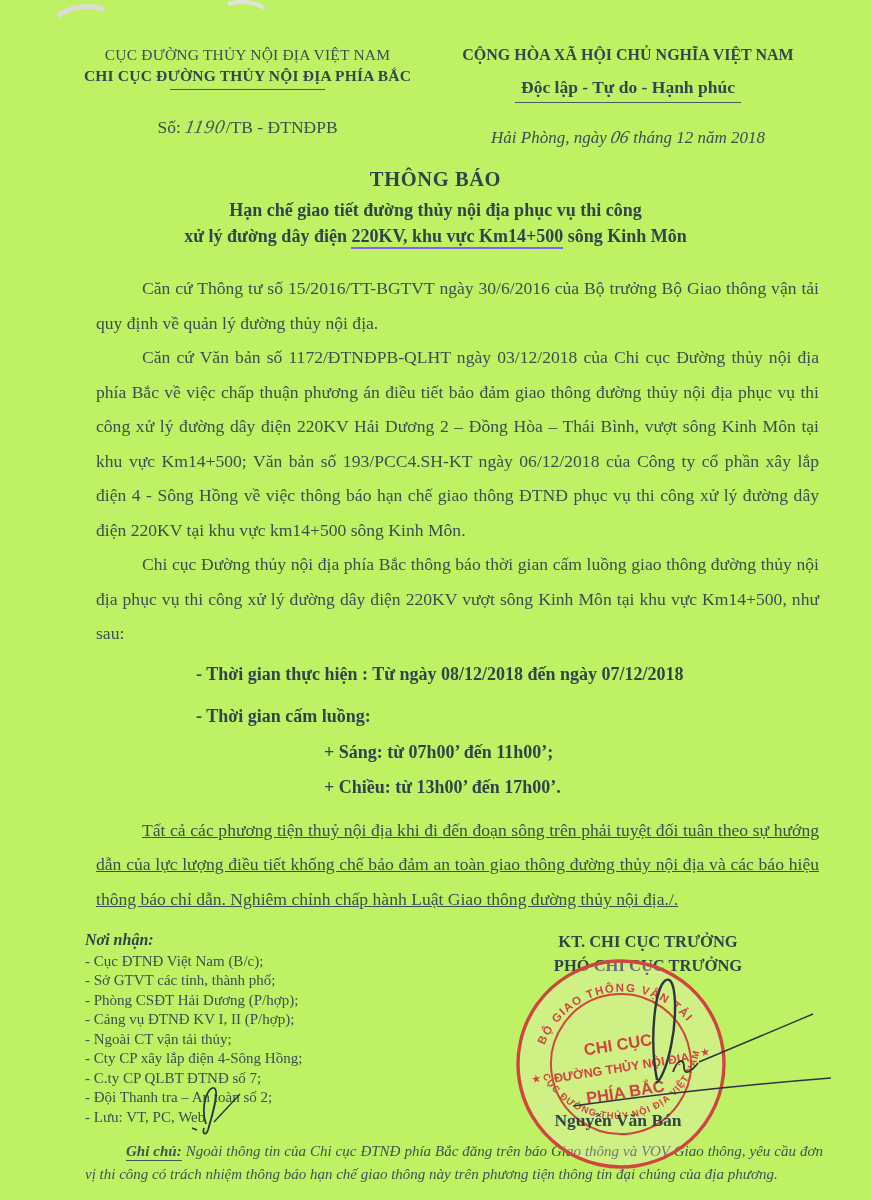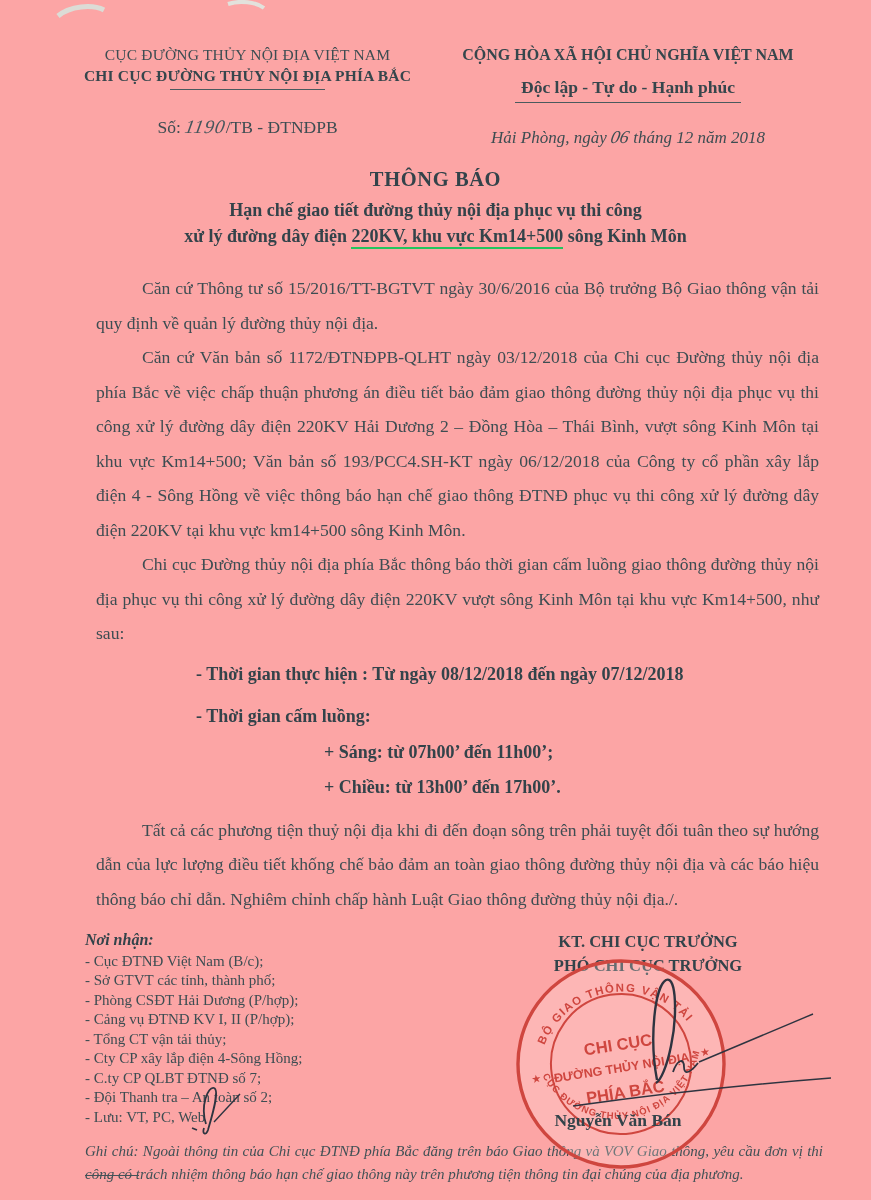--- a/index.html
+++ b/index.html
@@ -1,19 +1,19 @@
 <!DOCTYPE html>
 <html><head>
 <meta charset="utf-8">
 <style>
   html,body{margin:0;padding:0;}
   .page{
     position:relative;
     width:871px;height:1200px;
-    background:#fca5a5;
+    background:#bef264;
     overflow:hidden;
     font-family:"Liberation Serif","DejaVu Serif",serif;
     color:#3d4d52;
   }
   .scan-marks{position:absolute;top:0;left:0;pointer-events:none;}
   
   .header-row{display:flex;padding:46px 50px 0 60px;}
   .header-left{width:375px;text-align:center;}
   .header-right{flex:1;text-align:center;}
   .h-line1{font-size:15.5px;letter-spacing:.2px;}
@@ -22,43 +22,43 @@
   .nat-line1{font-size:16px;font-weight:bold;color:#36464c;}
   .motto{display:inline-block;font-size:17.5px;font-weight:bold;color:#36464c;margin-top:13px;padding:0 6px 4px;border-bottom:1.7px solid #4a5a5e;}
   .doc-number{margin-top:26px;font-size:17.5px;}
   .hand{display:inline-block;font-style:italic;transform:skewX(-10deg);font-size:19px;color:#46565c;letter-spacing:1px;}
   .dateline{margin-top:24px;font-size:17px;font-style:italic;}
   .hand-day{display:inline-block;font-style:italic;transform:skewX(-12deg);font-size:18px;}
   
   .title-block{text-align:center;margin-top:20px;}
   .title-main{font-size:20.5px;font-weight:bold;letter-spacing:.6px;color:#33434a;}
   .title-sub{font-size:18px;font-weight:bold;color:#33434a;margin-top:6px;line-height:1.45;}
-  .u{border-bottom:2px solid #22c55e;padding-bottom:1px;}
+  .u{border-bottom:2px solid #8b5cf6;padding-bottom:1px;}
   
   .body-text{padding:0 52px 0 96px;}
   .para{font-size:17.6px;line-height:34.5px;text-align:justify;text-indent:46px;margin:0;}
   .para.first{margin-top:22px;}
   .sched{font-size:18px;font-weight:bold;color:#33434a;margin:4px 0 0 100px;line-height:38px;}
   .time-line{font-size:18px;font-weight:bold;color:#33434a;margin-left:228px;line-height:35px;}
-  .para.last{margin-top:8px;}
+  .para.last{margin-top:8px;text-decoration:underline;}
   
   .bottom{position:relative;display:flex;padding:14px 0 0 85px;height:198px;}
   .recipients{width:340px;font-size:15px;line-height:19.5px;}
   .recip-head{font-weight:bold;font-style:italic;font-size:16px;margin-bottom:2px;color:#33434a;}
   .recip-item{white-space:nowrap;}
   .sig-block{position:relative;flex:1;text-align:center;}
   .sig-title{font-size:16.5px;font-weight:bold;color:#33434a;line-height:24px;}
   .stamp-wrap{position:absolute;left:88px;top:26px;width:216px;height:216px;transform:rotate(-9deg);}
   .sig-name{position:absolute;left:0;right:60px;top:180px;font-size:17.5px;font-weight:bold;color:#33434a;}
   .sig-ink{position:absolute;left:0;top:0;pointer-events:none;}
   .web-ink{position:absolute;left:182px;top:162px;pointer-events:none;}
   
   .footnote{padding:12px 48px 0 85px;font-size:15px;font-style:italic;line-height:23px;text-align:justify;color:#40505 6;}
   .footnote{color:#415156;}
-  .gc-label{font-weight:normal;border-bottom:1.4px solid #44545a;padding-bottom:16px;}
+  .gc-label{font-weight:bold;border-bottom:1.4px solid #44545a;padding-bottom:1px;margin-left:41px;}
 </style>
 </head>
 <body>
 
 <div class="page">
 
   <svg class="scan-marks" width="300" height="40">
     <path d="M 58,16 C 70,6 92,4 104,10" stroke="#dcdcd6" stroke-width="5" fill="none"></path>
     <path d="M 228,4 C 240,0 256,2 264,8" stroke="#e2e2dc" stroke-width="4" fill="none"></path>
   </svg>
@@ -96,21 +96,21 @@
     <p class="para last">Tất cả các phương tiện thuỷ nội địa khi đi đến đoạn sông trên phải tuyệt đối tuân theo sự hướng dẫn của lực lượng điều tiết khống chế bảo đảm an toàn giao thông đường thủy nội địa và các báo hiệu thông báo chỉ dẫn. Nghiêm chỉnh chấp hành Luật Giao thông đường thủy nội địa./.</p>
   </div>
 
   <div class="bottom">
     <div class="recipients">
       <div class="recip-head">Nơi nhận:</div>
       <div class="recip-item">- Cục ĐTNĐ Việt Nam (B/c);</div>
       <div class="recip-item">- Sở GTVT các tỉnh, thành phố;</div>
       <div class="recip-item">- Phòng CSĐT Hải Dương (P/hợp);</div>
       <div class="recip-item">- Cảng vụ ĐTNĐ KV I, II (P/hợp);</div>
-      <div class="recip-item">- Tổng CT vận tải thủy;</div>
+      <div class="recip-item">- Ngoài CT vận tải thủy;</div>
       <div class="recip-item">- Cty CP xây lắp điện 4-Sông Hồng;</div>
       <div class="recip-item">- C.ty CP QLBT ĐTNĐ số 7;</div>
       <div class="recip-item">- Đội Thanh tra – An toàn số 2;</div>
       <div class="recip-item">- Lưu: VT, PC, Web</div>
       <svg class="web-ink" width="70" height="60">
         <path d="M 24,46 C 18,28 26,8 32,10 C 38,12 30,38 26,52 C 24,58 20,56 22,50" stroke="#2e3440" stroke-width="1.8" fill="none"></path>
         <path d="M 32,44 L 58,16" stroke="#2e3440" stroke-width="1.4" fill="none"></path>
         <path d="M 10,50 l 5,2" stroke="#2e3440" stroke-width="1.6" fill="none"></path>
       </svg>
     </div>

